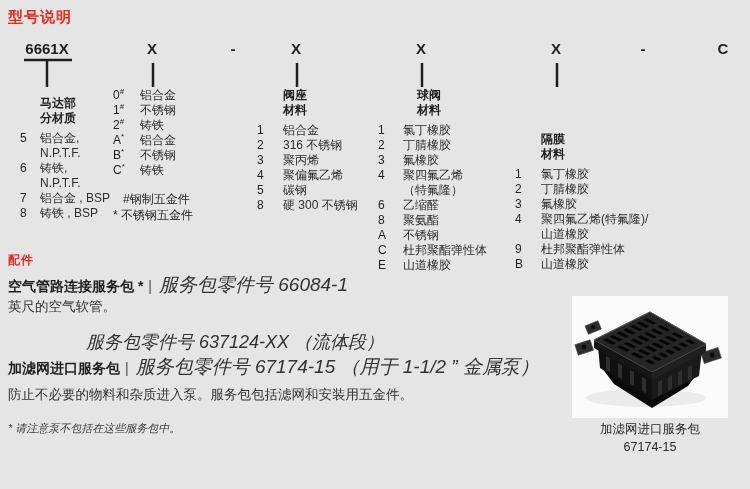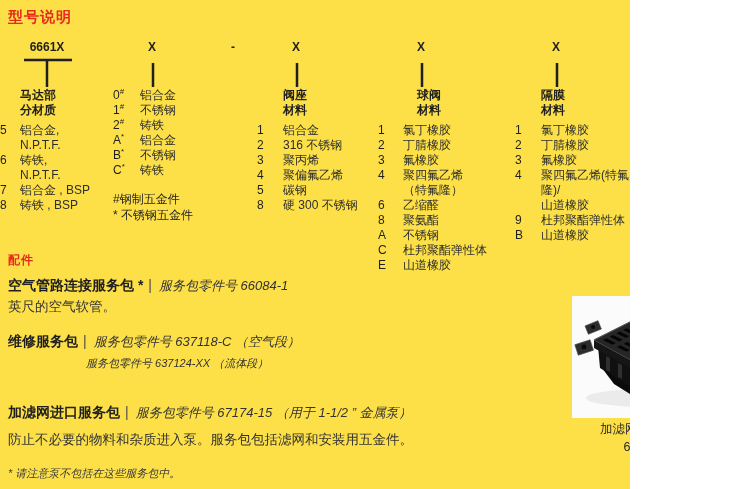--- a/index.html
+++ b/index.html
@@ -1,53 +1,53 @@
 <!DOCTYPE html>
 <html><head>
 <meta charset="utf-8">
 <style>
   * { margin:0; padding:0; box-sizing:border-box; }
   html,body { background:#ffffff; }
   .page {
-    position:relative; width:630px; height:489px; background:#fde047;
+    position:relative; width:750px; height:489px; background:#e5e5e5;
     font-family:"Liberation Sans","DejaVu Sans",sans-serif;
     color:#2e2e2e; overflow:hidden;
   }
   .page-title {
     position:absolute; left:8px; top:8px;
     font-size:15px; font-weight:bold; color:#e8291e; letter-spacing:1px;
   }
   
   .model-row { position:absolute; left:0; top:40px; width:750px; height:18px; }
   .seg {
     position:absolute; transform:translateX(-50%);
-    font-weight:bold; font-size:12px; color:#1f1f1f; white-space:nowrap;
+    font-weight:bold; font-size:15px; color:#1f1f1f; white-space:nowrap;
   }
   
   .connectors { position:absolute; left:0; top:0; }
   
   .column { position:absolute; top:88px; font-size:12px; line-height:15px; }
   .col-header { font-weight:bold; color:#1f1f1f; margin-bottom:5px; line-height:15px; }
   .row { display:flex; align-items:flex-start; }
   .code { flex:0 0 auto; color:#1f1f1f; }
   .sup { font-size:8px; vertical-align:super; line-height:1; }
   .lines { flex:1; }
   .fn { margin-top:0; line-height:16px; color:#1f1f1f; }
   .fn-gap { margin-top:13px; }
   
   .accessories { position:absolute; left:8px; top:252px; width:562px; }
   .acc-title { font-size:12px; font-weight:bold; color:#e8291e; margin-bottom:6px; letter-spacing:1px; }
   .acc-section.m1 { margin-top:4px; }
   .acc-section.m2 { margin-top:14px; }
-  .acc-section.m3 { margin-top:28px; }
+  .acc-section.m3 { margin-top:4px; }
   .acc-head { font-size:14px; line-height:20px; white-space:nowrap; }
   .acc-name { font-weight:bold; color:#1f1f1f; }
   .acc-sep { margin:0 7px 0 5px; color:#4a4a4a; }
-  .acc-note { font-style:italic; font-size:13px; color:#333; }
-  .acc-note-cont { font-style:italic; font-size:11px; color:#333; margin-left:78px; line-height:22px; }
+  .acc-note { font-style:italic; font-size:19px; color:#333; }
+  .acc-note-cont { font-style:italic; font-size:18px; color:#333; margin-left:78px; line-height:22px; }
   .acc-body { font-size:13.5px; line-height:21px; color:#333; }
   .acc-body.first { margin-top:6px; }
   .acc-footnote { margin-top:16px; font-size:11px; font-style:italic; color:#3a3a3a; }
   
   .figure { position:absolute; left:572px; top:296px; width:156px; }
   .figure svg { display:block; }
   .figure-caption { margin-top:2px; text-align:center; font-size:12.5px; line-height:18px; color:#2a2a2a; }
 </style>
 </head>
 <body>
@@ -72,21 +72,21 @@
       <line x1="24" y1="60" x2="72" y2="60"></line>
       <line x1="47" y1="60" x2="47" y2="87"></line>
       <line x1="153" y1="63" x2="153" y2="87"></line>
       <line x1="297" y1="63" x2="297" y2="87"></line>
       <line x1="422" y1="63" x2="422" y2="87"></line>
       <line x1="557" y1="63" x2="557" y2="87"></line>
     </g>
   </svg>
 
   <div id="columns">
-      <div class="column" style="left: 0;">
+      <div class="column" style="left: 20px; margin-top: 8px;">
         <div class="col-header" style="margin-left: 20px;">
           <div>马达部</div>
           <div>分材质</div>
         </div>
         <div class="row">
           <span class="code" style="width: 20px;">5</span>
           <div class="lines">
             <div>铝合金,</div>
             <div>N.P.T.F.</div>
           </div>
@@ -141,21 +141,21 @@
           <div class="lines">
             <div>不锈钢</div>
           </div>
         </div>
         <div class="row">
           <span class="code" style="width: 27px;">C<span class="sup">*</span></span>
           <div class="lines">
             <div>铸铁</div>
           </div>
         </div>
-        <div class="fn fn-gap" style="margin-left: 0px;">#钢制五金件</div>
+        <div class="fn fn-gap" style="margin-left: 10px;">#钢制五金件</div>
         <div class="fn" style="margin-left: 0px;">* 不锈钢五金件</div>
       </div>
       <div class="column" style="left: 257px;">
         <div class="col-header" style="margin-left: 26px;">
           <div>阀座</div>
           <div>材料</div>
         </div>
         <div class="row">
           <span class="code" style="width: 26px;">1</span>
           <div class="lines">
@@ -248,21 +248,21 @@
           </div>
         </div>
         <div class="row">
           <span class="code" style="width: 25px;">E</span>
           <div class="lines">
             <div>山道橡胶</div>
           </div>
         </div>
       </div>
       <div class="column" style="left: 515px;">
-        <div class="col-header" style="margin-left: 26px;">
+        <div class="col-header" style="margin-left: 26px; margin-top: 44px;">
           <div>隔膜</div>
           <div>材料</div>
         </div>
         <div class="row">
           <span class="code" style="width: 26px;">1</span>
           <div class="lines">
             <div>氯丁橡胶</div>
           </div>
         </div>
         <div class="row">
@@ -299,21 +299,20 @@
       </div>
     </div>
 
   <div class="accessories" id="accessories">
     <div class="acc-title">配件</div>
   <div class="acc-section m1">
         <div class="acc-head"><span class="acc-name">空气管路连接服务包 *</span><span class="acc-sep">|</span><span class="acc-note">服务包零件号 66084-1</span></div>
         <div class="acc-body">英尺的空气软管。</div>
       </div>
       <div class="acc-section m2">
-        <div class="acc-head"><span class="acc-name">维修服务包</span><span class="acc-sep">|</span><span class="acc-note">服务包零件号 637118-C （空气段）</span></div>
         <div class="acc-note-cont">服务包零件号 637124-XX （流体段）</div>
       </div>
       <div class="acc-section m3">
         <div class="acc-head"><span class="acc-name">加滤网进口服务包</span><span class="acc-sep">|</span><span class="acc-note">服务包零件号 67174-15 （用于 1-1/2 ” 金属泵）</span></div>
         <div class="acc-body first">防止不必要的物料和杂质进入泵。服务包包括滤网和安装用五金件。</div>
       </div>
       <div class="acc-footnote">* 请注意泵不包括在这些服务包中。</div>
     </div>
 
   <div class="figure">

